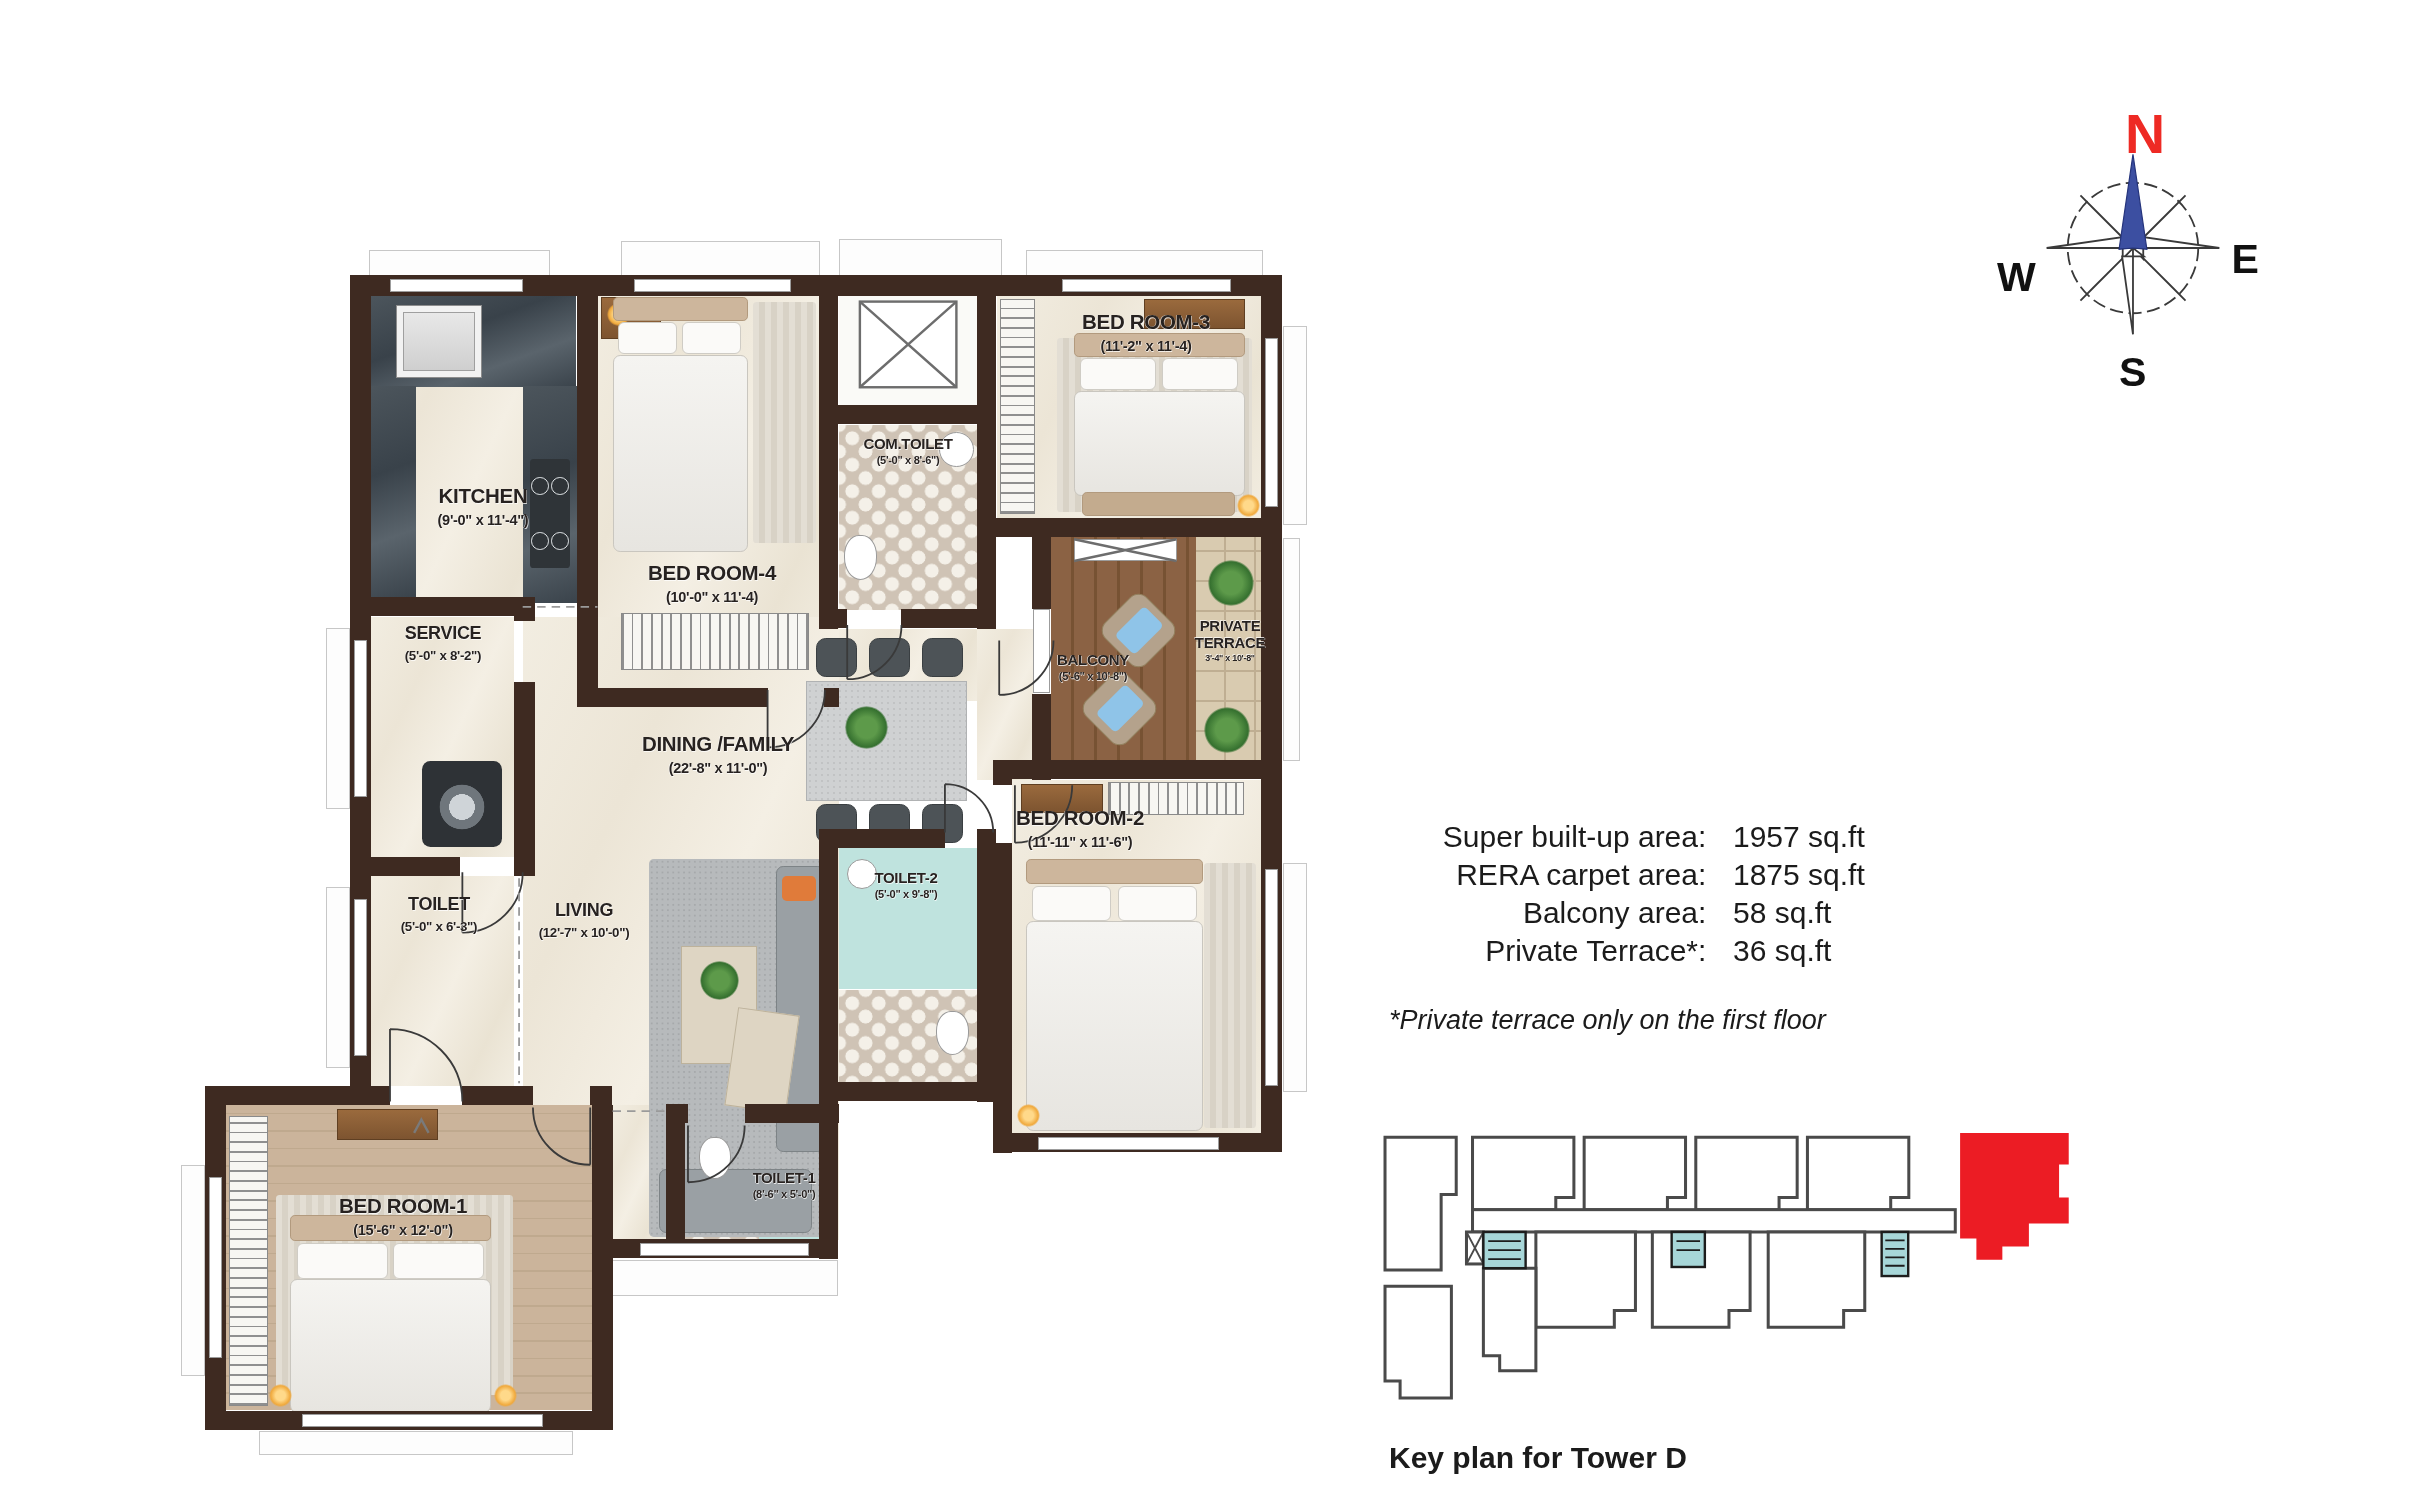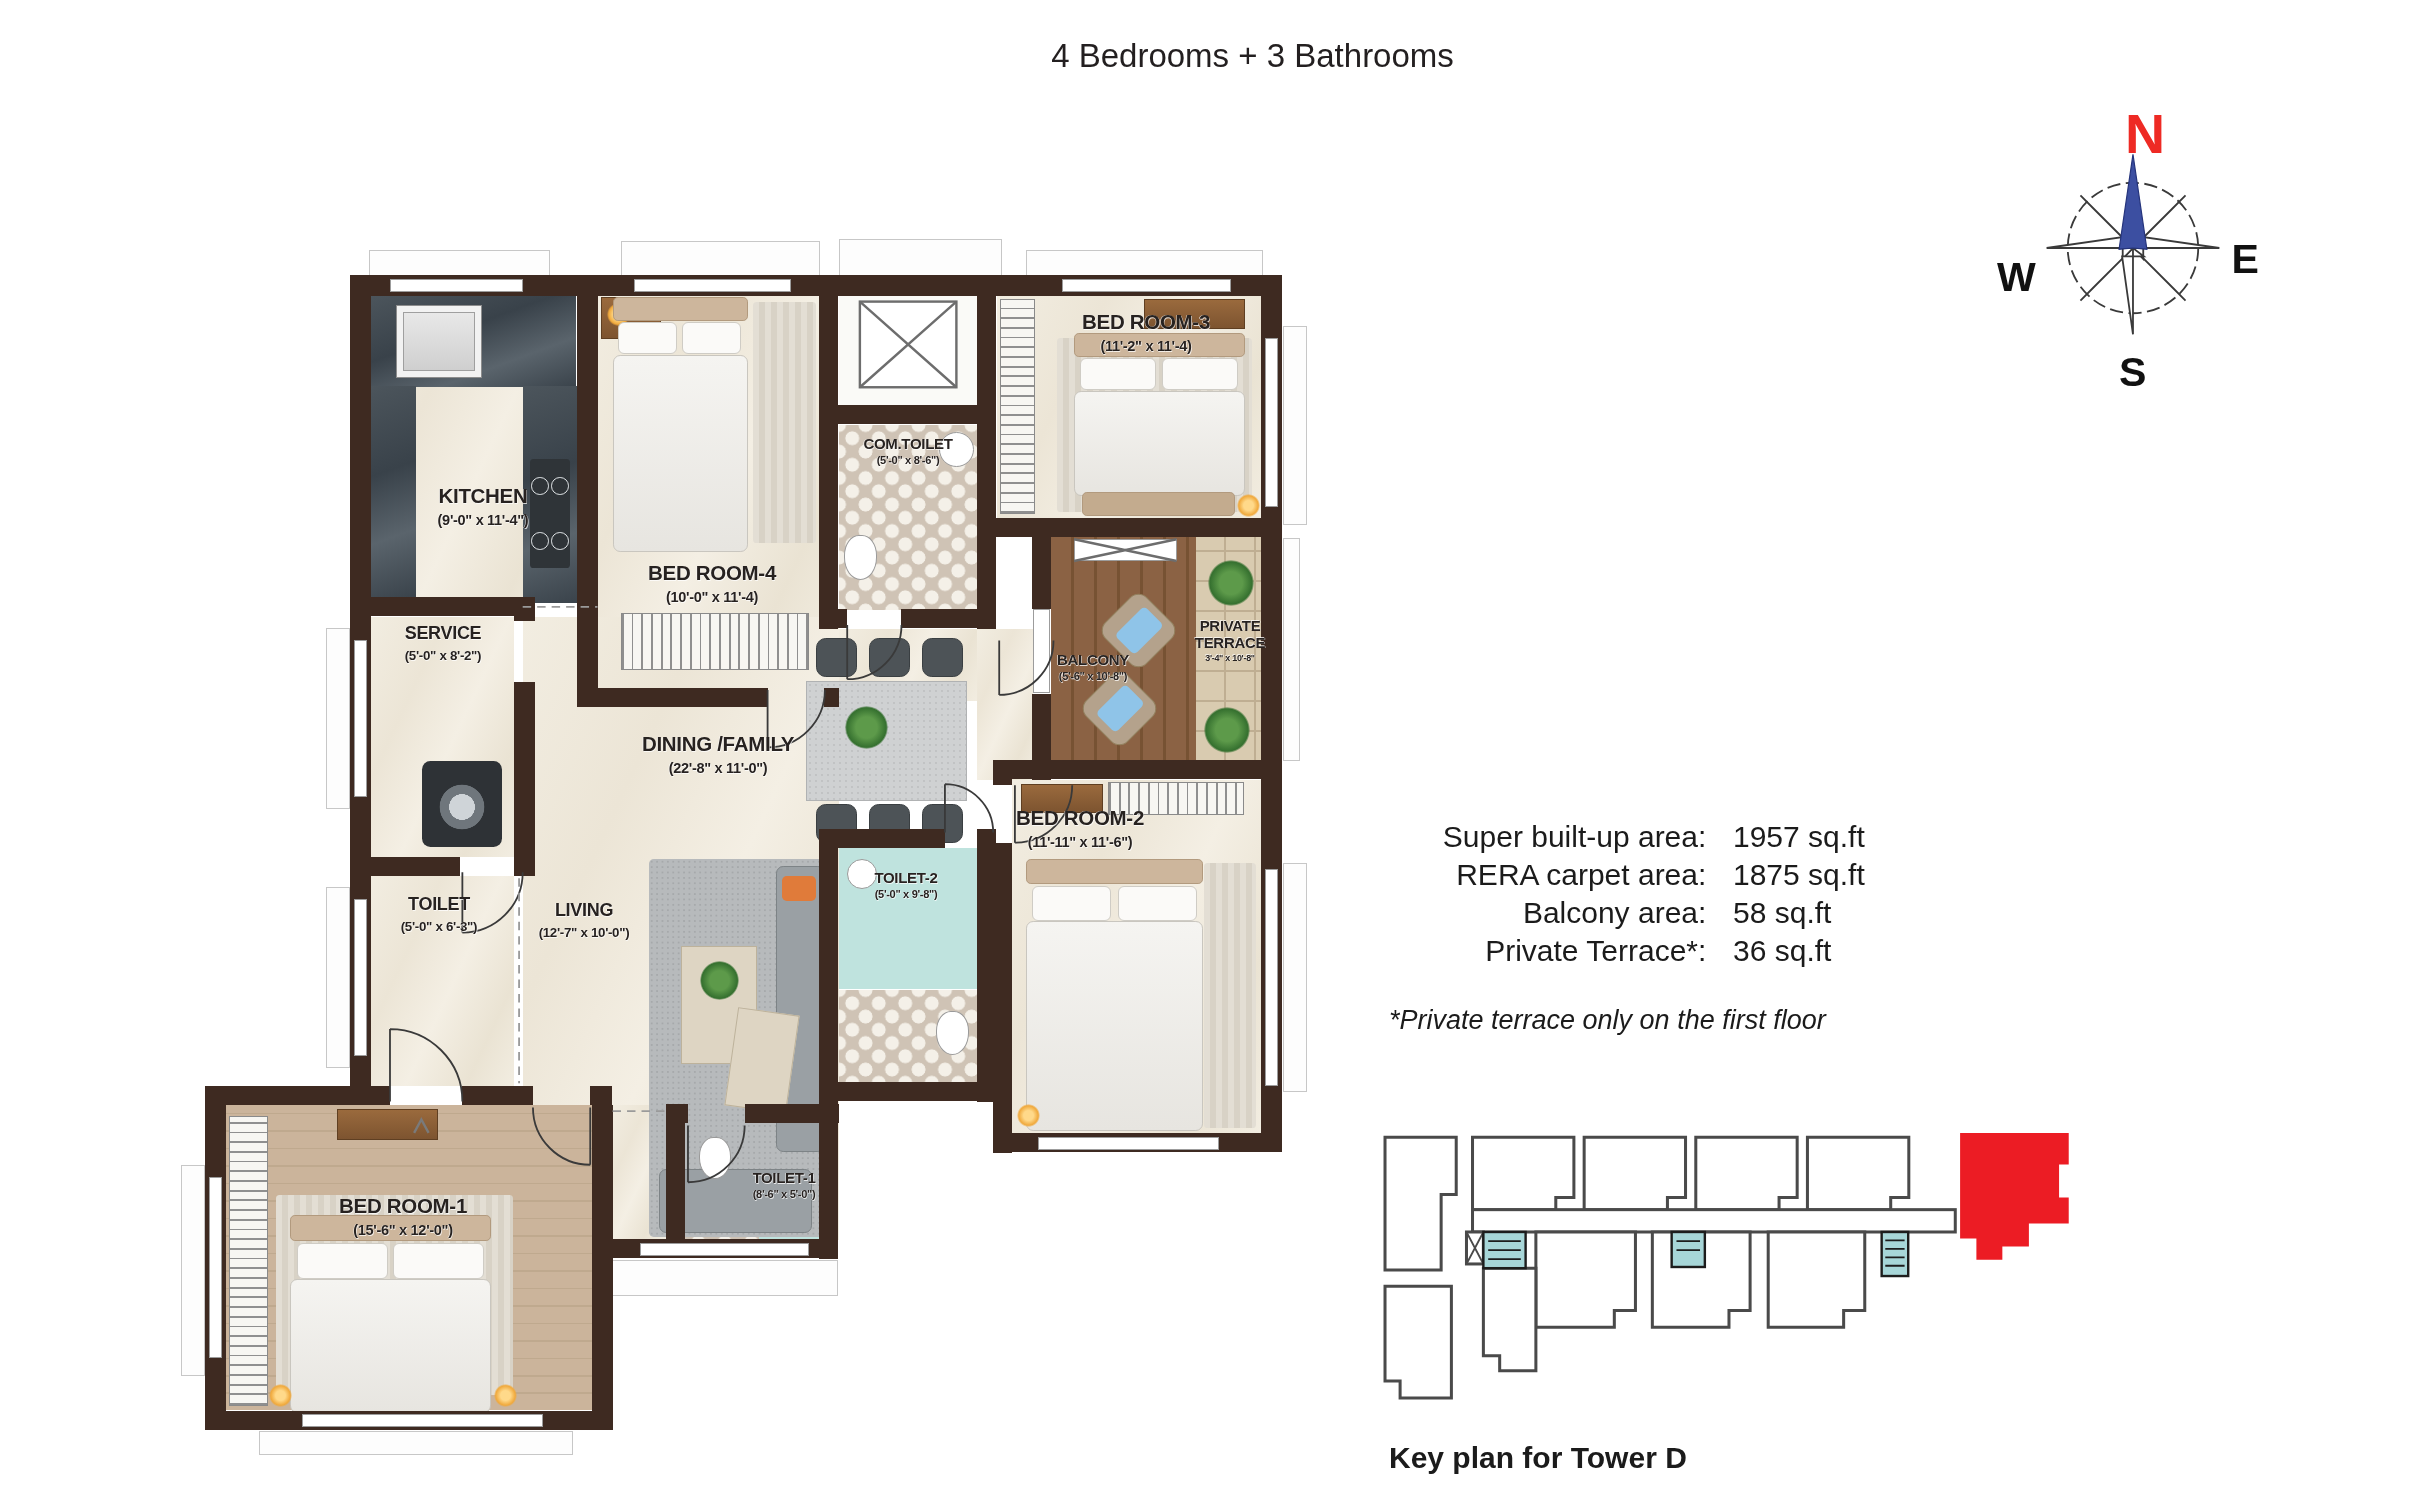--- a/index.html
+++ b/index.html
@@ -59,21 +59,20 @@
   .rlabel .rdims{font-size:14.5px;margin-top:3.6px;}
   .rlabel.small .rname{font-size:15px;}
   .rlabel.small .rdims{font-size:11px;margin-top:2.4px;}
   .rlabel.wrap{white-space:normal;width:91px;}
   svg text{font-family:"Liberation Sans",sans-serif;font-weight:bold;}
 </style>
 </head>
 <body>
 
 <div id="header">
-  <div id="subtitle">4 Bedrooms + 3 Bathrooms</div>
 </div>
 
 <div id="plan" class="abs" style="left:0;top:0;width:1388px;height:1508px;">
 
   <div class="proj" style="left:369px;top:250px;width:181px;height:26.5px;"></div>
   <div class="proj" style="left:621px;top:241px;width:199px;height:35px;"></div>
   <div class="proj" style="left:839px;top:239px;width:163px;height:37px;"></div>
   <div class="proj" style="left:1026px;top:250px;width:237px;height:26.5px;"></div>
   <div class="proj" style="left:1283px;top:326px;width:24px;height:199px;"></div>
   <div class="proj" style="left:1283px;top:538px;width:17px;height:223px;"></div>

